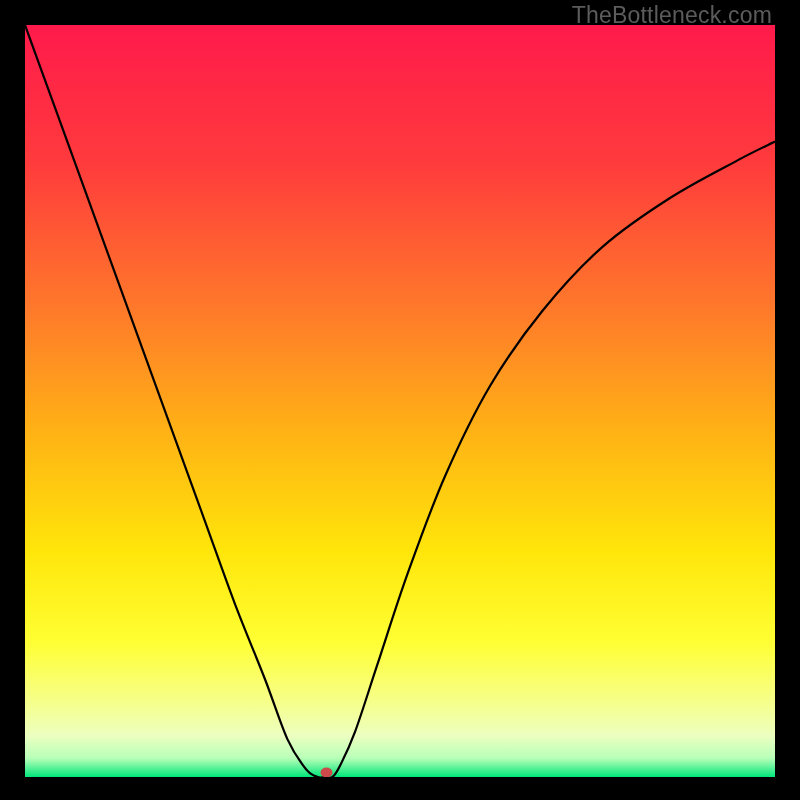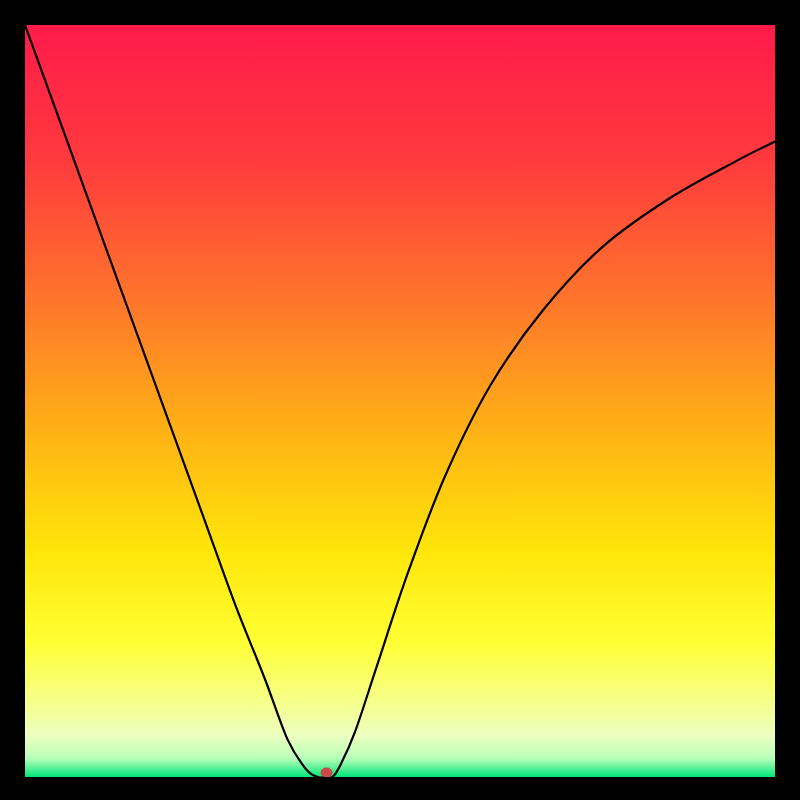--- a/index.html
+++ b/index.html
@@ -56,13 +56,14 @@
             <stop offset="97.5%" stop-color="#b8ffb8"></stop>
             <stop offset="100%" stop-color="#00e67a"></stop>
           </linearGradient>
       </defs>
       <rect id="bg-rect" x="0" y="0" width="750" height="752" fill="url(#bg-grad)"></rect>
       <path id="curve" fill="none" stroke="#000" stroke-width="2.2" d="M 0 0 C 5 13.78666666666667, 20 55.146666666666704, 30 82.72000000000003 C 40 110.29333333333335, 50 137.86666666666662, 60 165.43999999999994 C 70 193.01333333333326, 80 220.58666666666664, 90 248.15999999999997 C 100 275.7333333333333, 110 303.3066666666666, 120 330.87999999999994 C 130 358.45333333333326, 140 386.02666666666664, 150 413.59999999999997 C 160 441.1733333333333, 170 468.74666666666667, 180 496.32 C 190 523.8933333333333, 200.00000000000003 552.7199999999999, 210.00000000000003 579.04 C 220.00000000000003 605.36, 231.25 631.6800000000001, 240 654.24 C 248.75 676.8, 255.625 699.36, 262.5 714.4 C 269.375 729.4399999999999, 276.25 738.2133333333334, 281.25 744.48 C 286.25 750.7466666666667, 289.375 750.7466666666667, 292.5 752 C 295.625 753.2533333333333, 297.5 752, 300 752 C 302.5 752, 305 753.88, 307.5 752 C 310 750.12, 311.25 748.24, 315 740.72 C 318.75 733.2, 323.75 723.8, 330 706.88 C 336.25 689.96, 343.75 665.52, 352.5 639.2 C 361.25 612.8800000000001, 371.25 580.2933333333334, 382.5 548.96 C 393.75 517.6266666666667, 406.25000000000006 482.5333333333333, 420.00000000000006 451.2 C 433.75000000000006 419.8666666666667, 448.75 388.5333333333333, 465 360.96 C 481.25 333.38666666666666, 498.75 308.94666666666666, 517.5 285.76 C 536.25 262.5733333333333, 556.25 240.64000000000001, 577.5 221.84000000000003 C 598.75 203.04000000000005, 622.5 187.37333333333336, 645 172.96000000000004 C 667.5 158.5466666666667, 695 144.76000000000002, 712.5 135.36 C 730 125.96000000000002, 743.75 119.69333333333338, 750 116.56000000000006"></path>
       <ellipse id="marker" fill="#cc4a4a" cx="301.5" cy="747.488" rx="6" ry="5"></ellipse>
     </svg>
   </div>
 
+  <div class="watermark">TheBottleneck.com</div>
 </div>
 
 </body></html>

